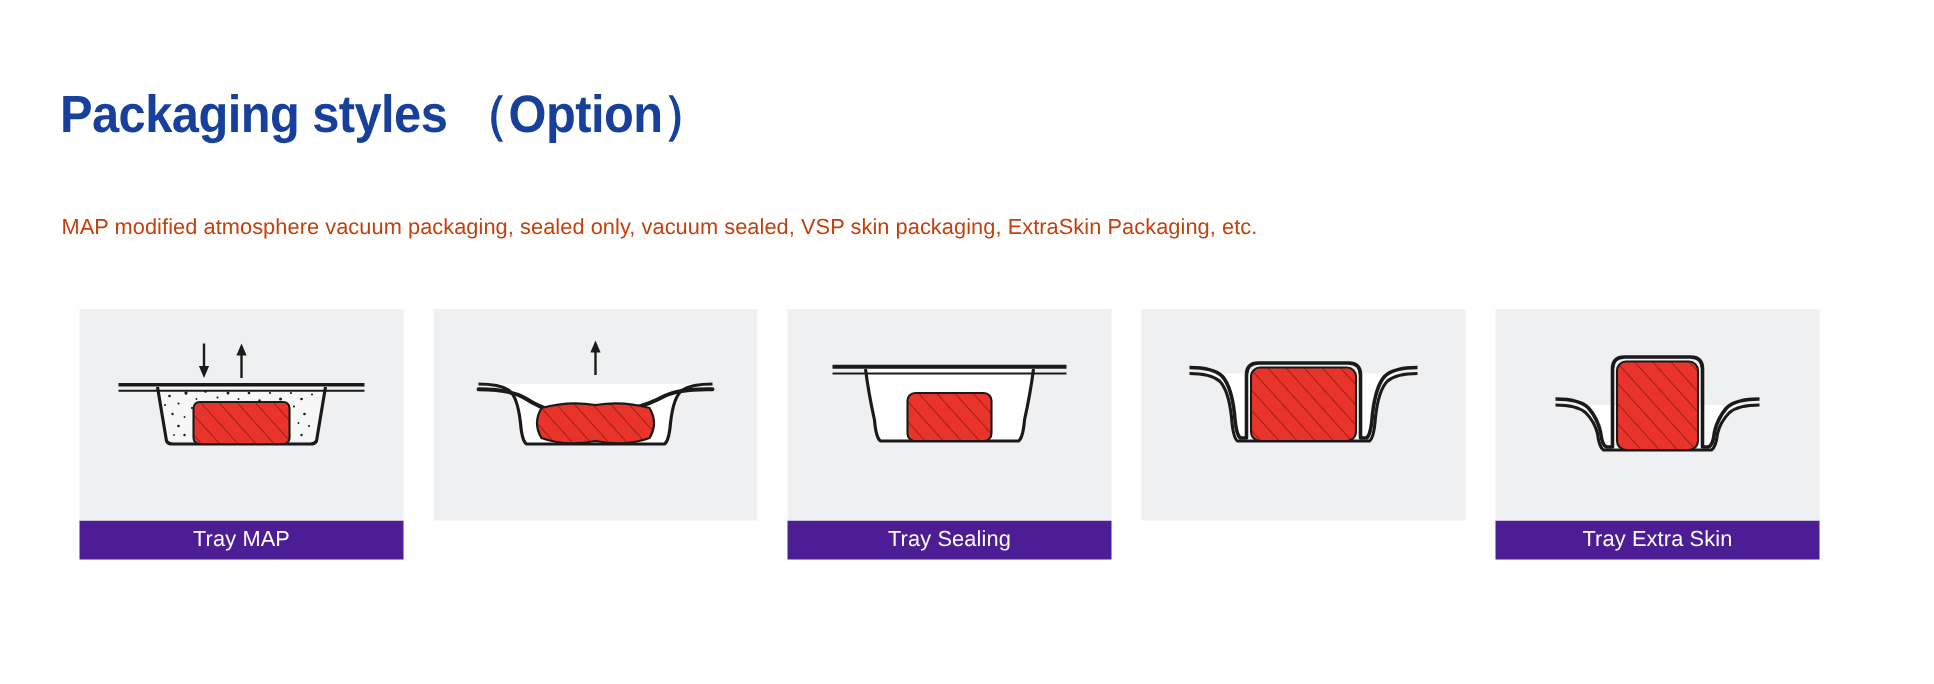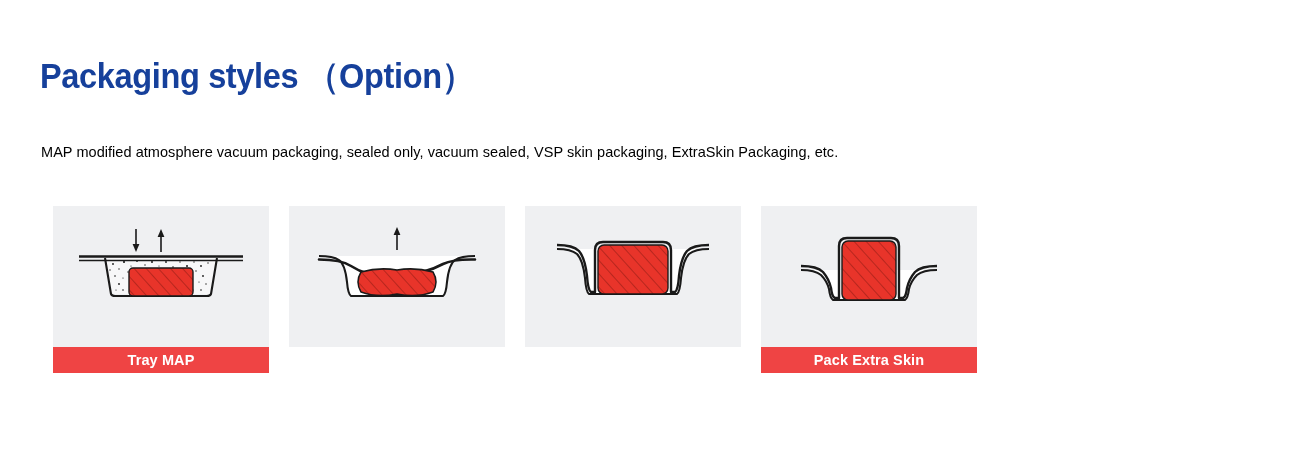--- a/index.html
+++ b/index.html
@@ -29,21 +29,21 @@
     white-space: nowrap;
     font-stretch: condensed;
     transform: scaleX(0.93);
     transform-origin: left center;
   }
   .page-subtitle {
     position: absolute;
     left: 41px;
     top: 144px;
     font-size: 14.5px;
-    color: #000000;
+    color: #c2410c;
     white-space: nowrap;
     letter-spacing: 0.05px;
   }
   .cards {
     position: absolute;
     left: 53px;
     top: 206px;
     display: flex;
     gap: 20px;
   }
@@ -56,24 +56,24 @@
     position: relative;
     overflow: hidden;
   }
   .card-figure svg {
     display: block;
     width: 216px;
     height: 141px;
   }
   .card-label {
     height: 26px;
-    background: #ef4444;
+    background: #4c1d95;
     color: #ffffff;
     font-size: 14.5px;
-    font-weight: bold;
+    font-weight: normal;
     display: flex;
     align-items: center;
     justify-content: center;
     letter-spacing: 0.1px;
   }
 </style>
 </head>
 <body>
 
 <div class="page">
@@ -182,20 +182,43 @@
 
           <g>
             <path d="M72 66 Q66 76 72 86 Q88 92 108 88 Q128 92 144 86 Q150 76 144 66 Q126 61 108 64 Q90 61 72 66 Z" fill="#e8342a"></path>
             <path d="M72 66 Q66 76 72 86 Q88 92 108 88 Q128 92 144 86 Q150 76 144 66 Q126 61 108 64 Q90 61 72 66 Z" fill="url(#hatch2)"></path>
             <path d="M72 66 Q66 76 72 86 Q88 92 108 88 Q128 92 144 86 Q150 76 144 66 Q126 61 108 64 Q90 61 72 66 Z" fill="none" stroke="#1a1a1a" stroke-width="1.5"></path>
           </g>
         </svg>
       </div>
     </div>
 
+    <div class="card">
+      <div class="card-figure">
+        <svg viewBox="0 0 216 141" xmlns="http://www.w3.org/2000/svg">
+          <defs>
+            <pattern id="hatch3" width="9" height="9" patternTransform="rotate(-42)" patternUnits="userSpaceOnUse">
+              <line x1="0" y1="0" x2="0" y2="9" stroke="#7a1510" stroke-width="0.9"></line>
+            </pattern>
+          </defs>
+
+          <path d="M52 40 Q54 56 58 74 Q59 86 62 88 L154 88 Q157 86 158 74 Q162 56 164 40" fill="#ffffff" stroke="#1a1a1a" stroke-width="2.1" stroke-linejoin="round"></path>
+
+          <line x1="30" y1="38.5" x2="186" y2="38.5" stroke="#1a1a1a" stroke-width="2.6"></line>
+          <line x1="30" y1="43" x2="186" y2="43" stroke="#1a1a1a" stroke-width="1.4"></line>
+
+          <g>
+            <rect x="80" y="56" width="56" height="32" rx="5" fill="#e8342a"></rect>
+            <rect x="80" y="56" width="56" height="32" rx="5" fill="url(#hatch3)"></rect>
+            <rect x="80" y="56" width="56" height="32" rx="5" fill="none" stroke="#1a1a1a" stroke-width="1.4"></rect>
+          </g>
+        </svg>
+      </div>
+      <div class="card-label">Tray Sealing</div>
+    </div>
 
     <div class="card">
       <div class="card-figure">
         <svg viewBox="0 0 216 141" xmlns="http://www.w3.org/2000/svg">
           <defs>
             <pattern id="hatch4" width="9" height="9" patternTransform="rotate(-42)" patternUnits="userSpaceOnUse">
               <line x1="0" y1="0" x2="0" y2="9" stroke="#7a1510" stroke-width="0.9"></line>
             </pattern>
           </defs>
 
@@ -225,17 +248,17 @@
 
           <path d="M40 60 Q56 60 62 66 Q68 73 70 82 Q71 91 74 92 L78 92 L78 40 Q78 32 86 32 L130 32 Q138 32 138 40 L138 92 L142 92 Q145 91 146 82 Q148 73 154 66 Q160 60 176 60" fill="none" stroke="#1a1a1a" stroke-width="2.4" stroke-linejoin="round"></path>
 
           <g>
             <rect x="81" y="35" width="54" height="59" rx="6" fill="#e8342a"></rect>
             <rect x="81" y="35" width="54" height="59" rx="6" fill="url(#hatch5)"></rect>
             <rect x="81" y="35" width="54" height="59" rx="6" fill="none" stroke="#1a1a1a" stroke-width="1.4"></rect>
           </g>
         </svg>
       </div>
-      <div class="card-label">Pack Extra Skin</div>
+      <div class="card-label">Tray Extra Skin</div>
     </div>
 
   </div>
 </div>
 
 </body></html>

